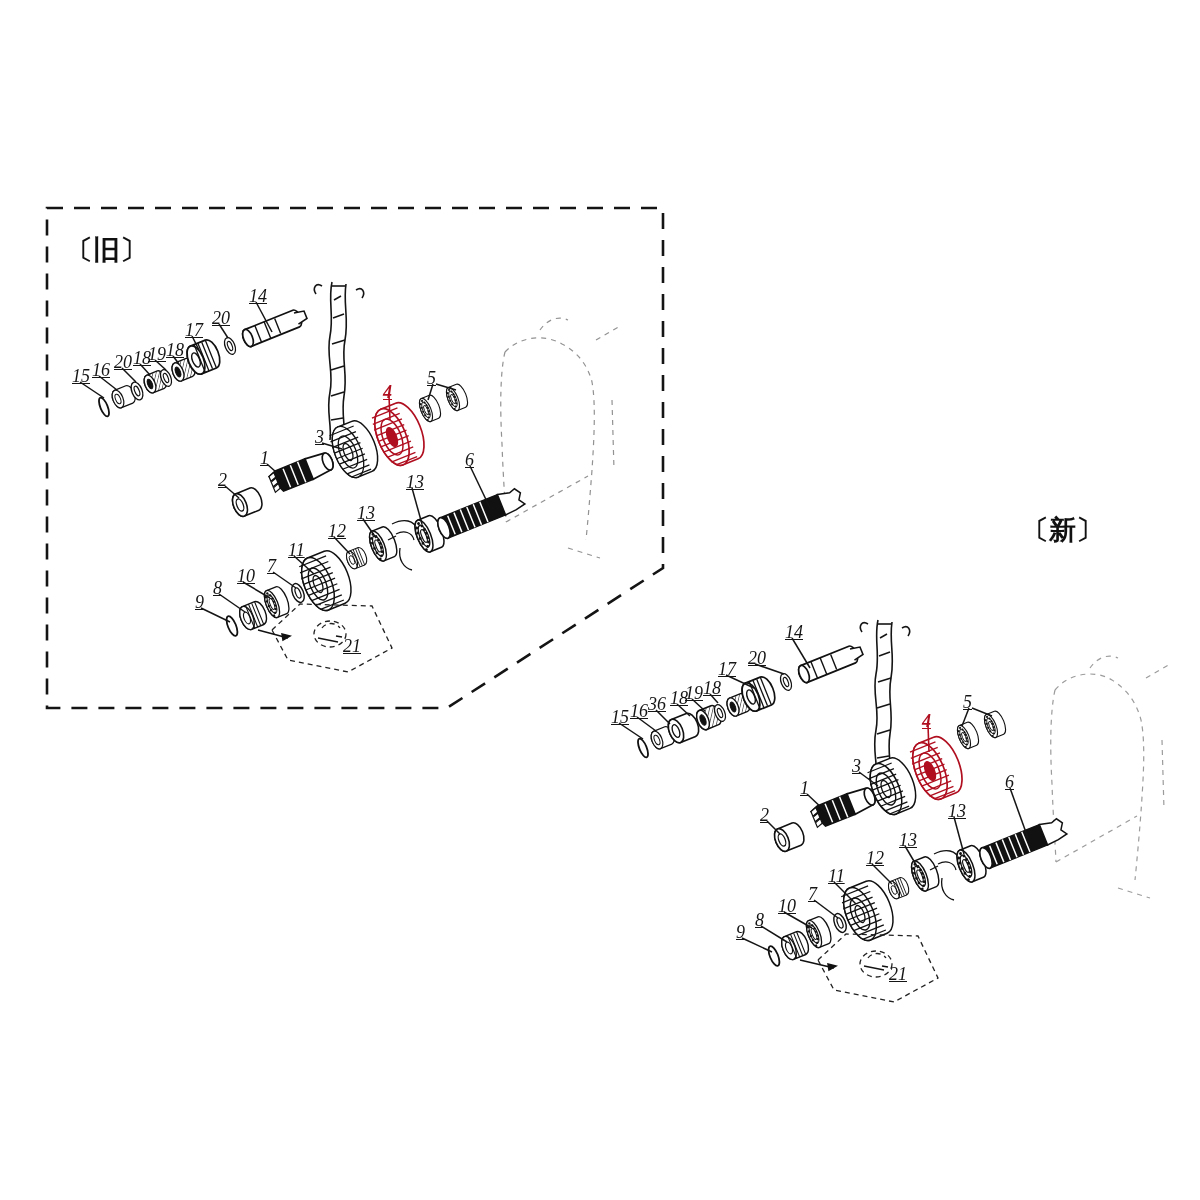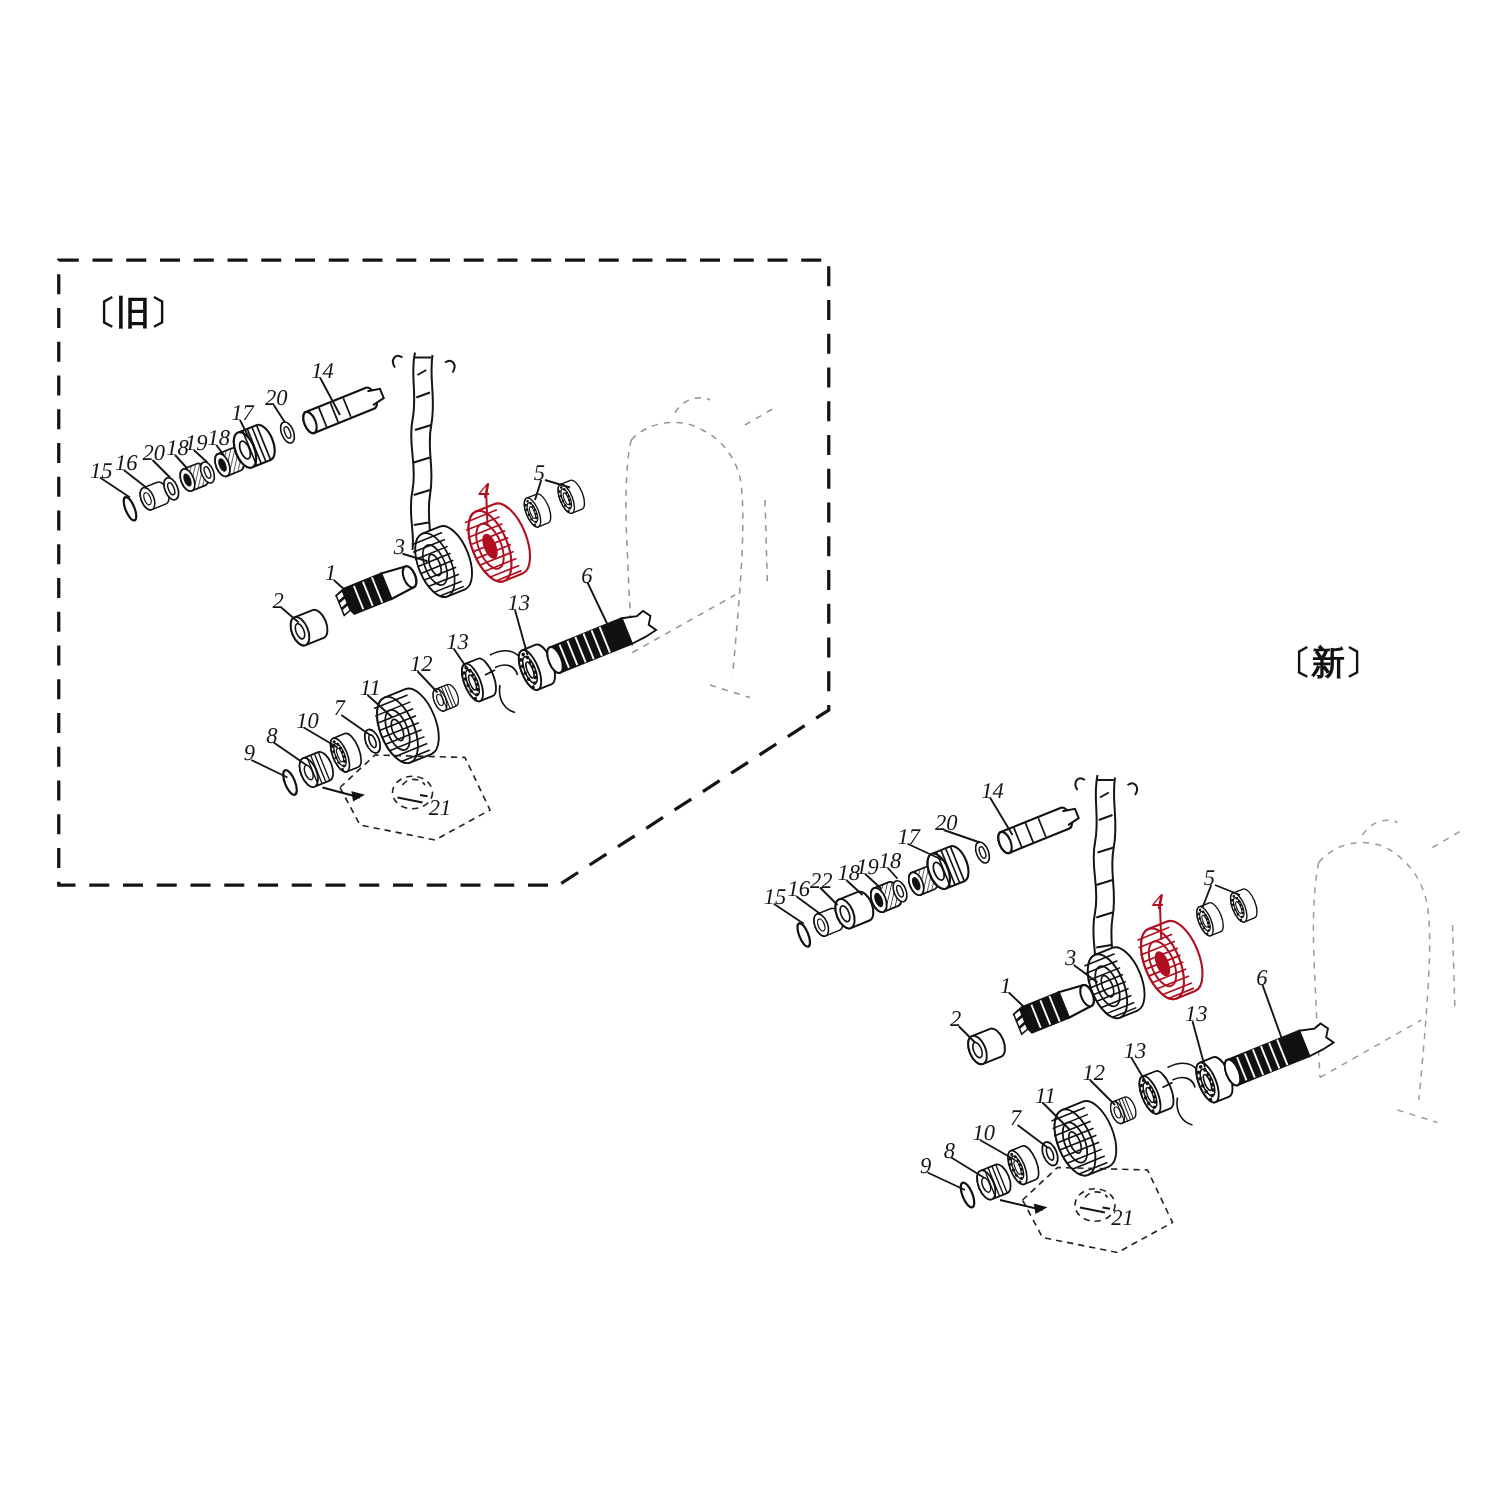--- a/index.html
+++ b/index.html
@@ -23,21 +23,21 @@
   }
   .callout{
     position:absolute;
     font-family:"Liberation Serif", serif;
     font-size:18px;
     color:#151515;
     white-space:nowrap;
     user-select:none;
   }
   .callout.red{color:#B00F20;font-weight:600;}
-  .callout.ital{font-style:italic;}
+  .callout.ital{font-style:italic;text-decoration:underline;}
 </style>
 </head>
 <body>
 
 <div id="stage">
 
   <svg id="art" viewBox="0 0 1200 1200" xmlns="http://www.w3.org/2000/svg">
     <defs>
 
       <pattern id="hatch" width="4" height="4" patternUnits="userSpaceOnUse" patternTransform="rotate(35)">
@@ -599,21 +599,21 @@
       <div class="callout ital" style="left: 328px; top: 521px;">12</div>
       <div class="callout ital" style="left: 288px; top: 540px;">11</div>
       <div class="callout ital" style="left: 267px; top: 556px;">7</div>
       <div class="callout ital" style="left: 237px; top: 566px;">10</div>
       <div class="callout ital" style="left: 213px; top: 578px;">8</div>
       <div class="callout ital" style="left: 195px; top: 592px;">9</div>
       <div class="callout ital" style="left: 343px; top: 636px;">21</div>
       <div class="cjk-label" style="left: 1022px; top: 512px;">〔新〕</div>
       <div class="callout ital" style="left: 611px; top: 707px;">15</div>
       <div class="callout ital" style="left: 630px; top: 701px;">16</div>
-      <div class="callout ital" style="left: 648px; top: 694px;">22</div>
+      <div class="callout ital" style="left: 648px; top: 694px;">36</div>
       <div class="callout ital" style="left: 670px; top: 688px;">18</div>
       <div class="callout ital" style="left: 685px; top: 683px;">19</div>
       <div class="callout ital" style="left: 703px; top: 678px;">18</div>
       <div class="callout ital" style="left: 718px; top: 659px;">17</div>
       <div class="callout ital" style="left: 748px; top: 648px;">20</div>
       <div class="callout ital" style="left: 785px; top: 622px;">14</div>
       <div class="callout ital red" style="left: 922px; top: 711px;">4</div>
       <div class="callout ital" style="left: 963px; top: 692px;">5</div>
       <div class="callout ital" style="left: 852px; top: 756px;">3</div>
       <div class="callout ital" style="left: 800px; top: 778px;">1</div>

